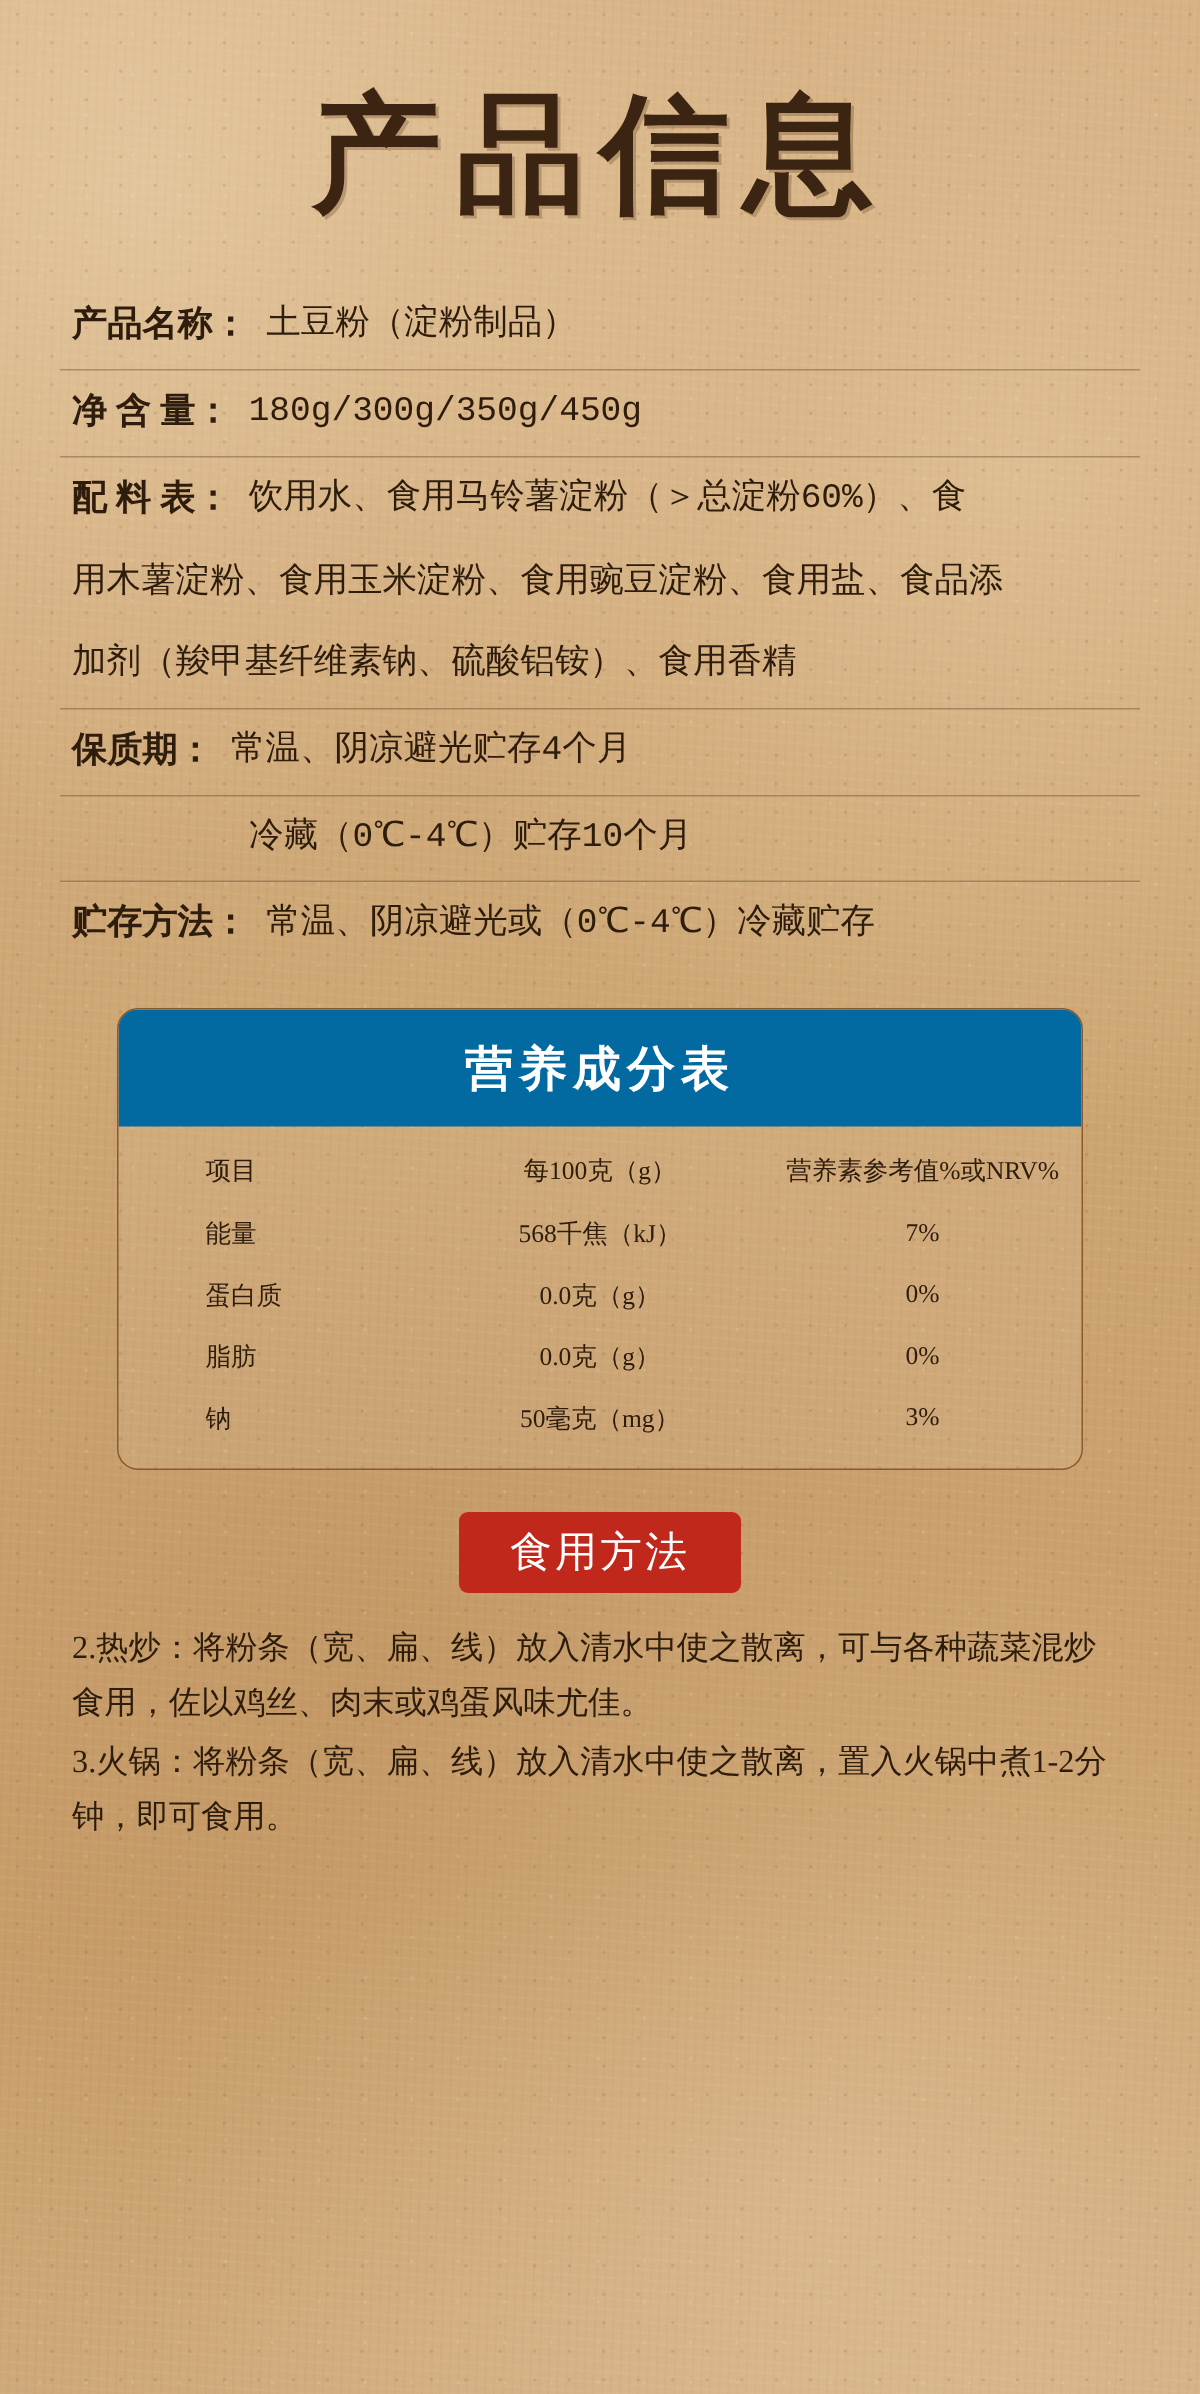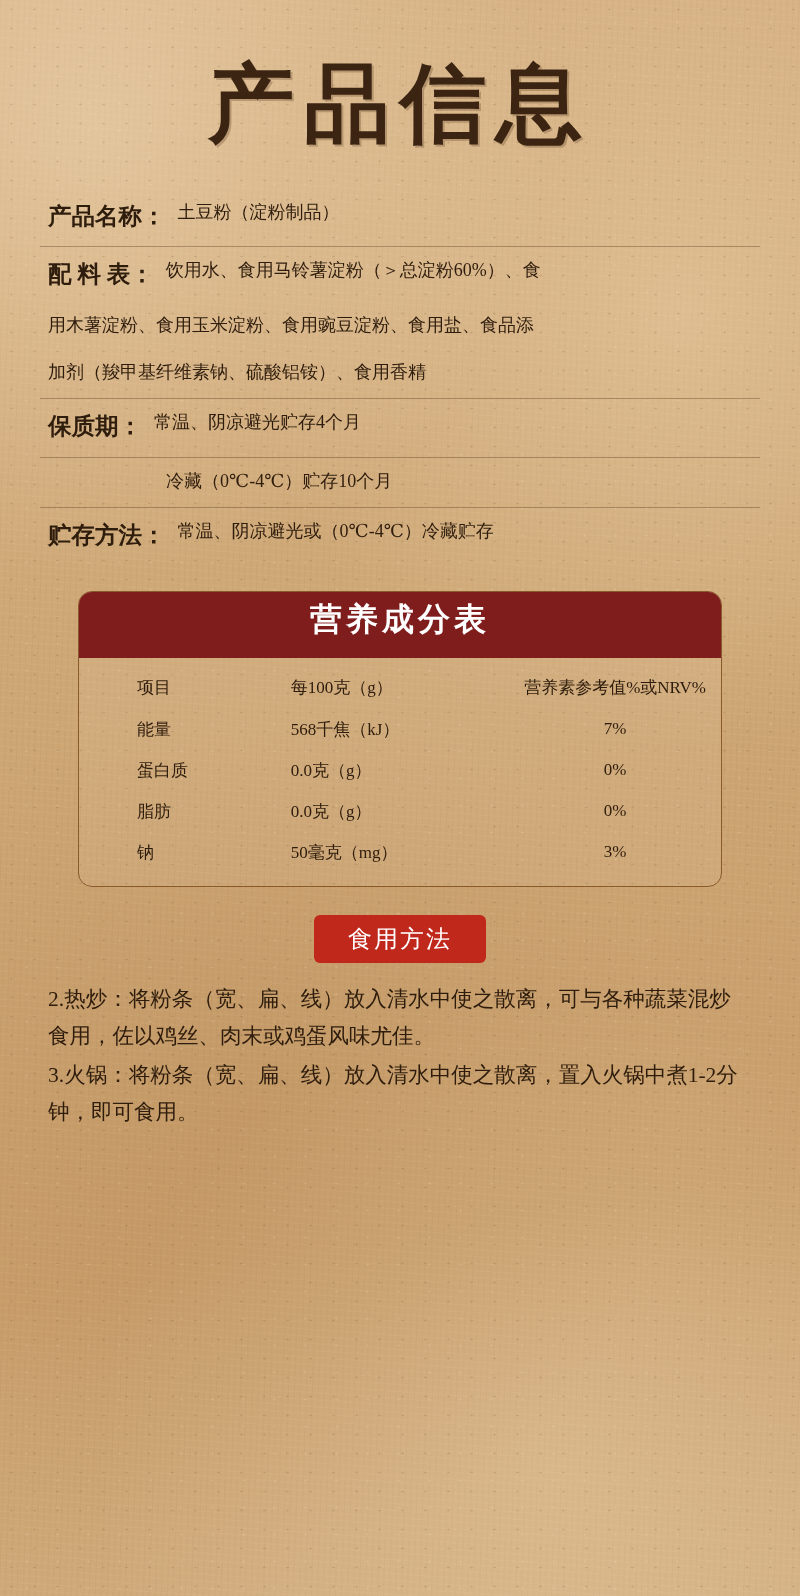--- a/index.html
+++ b/index.html
@@ -72,73 +72,74 @@
   .info-row:last-child { border-bottom: none; }
   .info-label {
     font-weight: bold;
     white-space: nowrap;
     margin-right: 12px;
     font-size: 23.5px;
     text-align: center;
   }
   .info-value {
     flex: 1;
-    font-size: 18px;
+    font-size: 23px;
+    font-family: Liberation Mono, monospace;
   }
   .info-row.cont .info-value {
     padding-left: 0;
   }
   .info-row.indent .info-value {
     padding-left: 118px;
   }
 
   
   .nutrition {
     margin: 26px 78px 0 78px;
     border: 1.5px solid #8a5a2b;
     border-radius: 14px;
     overflow: hidden;
     background: rgba(255,248,232,0.08);
   }
   .nutrition-header {
-    background: #7f1d1d;
+    background: #0369a1;
     color: #fff;
     text-align: center;
     font-family: "DejaVu Sans", "Liberation Sans", sans-serif;
     font-weight: bold;
     font-size: 32px;
     letter-spacing: 4px;
-    padding: 6px 0 16px 0;
+    padding: 18px 0 16px 0;
   }
   table.nutri {
     width: 100%;
     border-collapse: collapse;
     color: #2e1c0c;
     font-size: 17px;
   }
   table.nutri td {
     padding: 9px 0;
   }
   table.nutri td.c1 { width: 33%; text-align: left; padding-left: 58px; }
-  table.nutri td.c2 { width: 34%; text-align: left; }
+  table.nutri td.c2 { width: 34%; text-align: center; }
   table.nutri td.c3 { width: 33%; text-align: center; }
   table.nutri tr.head td { padding-top: 18px; padding-bottom: 10px; }
   table.nutri tr:last-child td { padding-bottom: 22px; }
 
   
   .usage-badge-wrap {
     text-align: center;
     margin-top: 28px;
   }
   .usage-badge {
     display: inline-block;
     background: #c0281c;
     color: #fff;
     font-family: "DejaVu Sans", "Liberation Sans", sans-serif;
-    font-size: 24px;
+    font-size: 28px;
     letter-spacing: 2px;
     padding: 8px 34px;
     border-radius: 6px;
   }
   .usage-list {
     margin: 18px 48px 0 48px;
     color: #2e1c0c;
     font-size: 21.5px;
     line-height: 1.72;
   }
@@ -157,20 +158,24 @@
 
   <div class="title">产品信息</div>
 
   <div class="info-block">
 
     <div class="info-row">
       <div class="info-label">产品名称：</div>
       <div class="info-value">土豆粉（淀粉制品）</div>
     </div>
 
+    <div class="info-row">
+      <div class="info-label">净 含 量：</div>
+      <div class="info-value">180g/300g/350g/450g</div>
+    </div>
 
     <div class="info-row" style="border-bottom:none;padding-bottom:6px;">
       <div class="info-label">配 料 表：</div>
       <div class="info-value">饮用水、食用马铃薯淀粉（＞总淀粉60%）、食</div>
     </div>
 
     <div class="info-row cont" style="border-bottom:none;padding-top:14px;padding-bottom:6px;">
       <div class="info-value">用木薯淀粉、食用玉米淀粉、食用豌豆淀粉、食用盐、食品添</div>
     </div>
 

